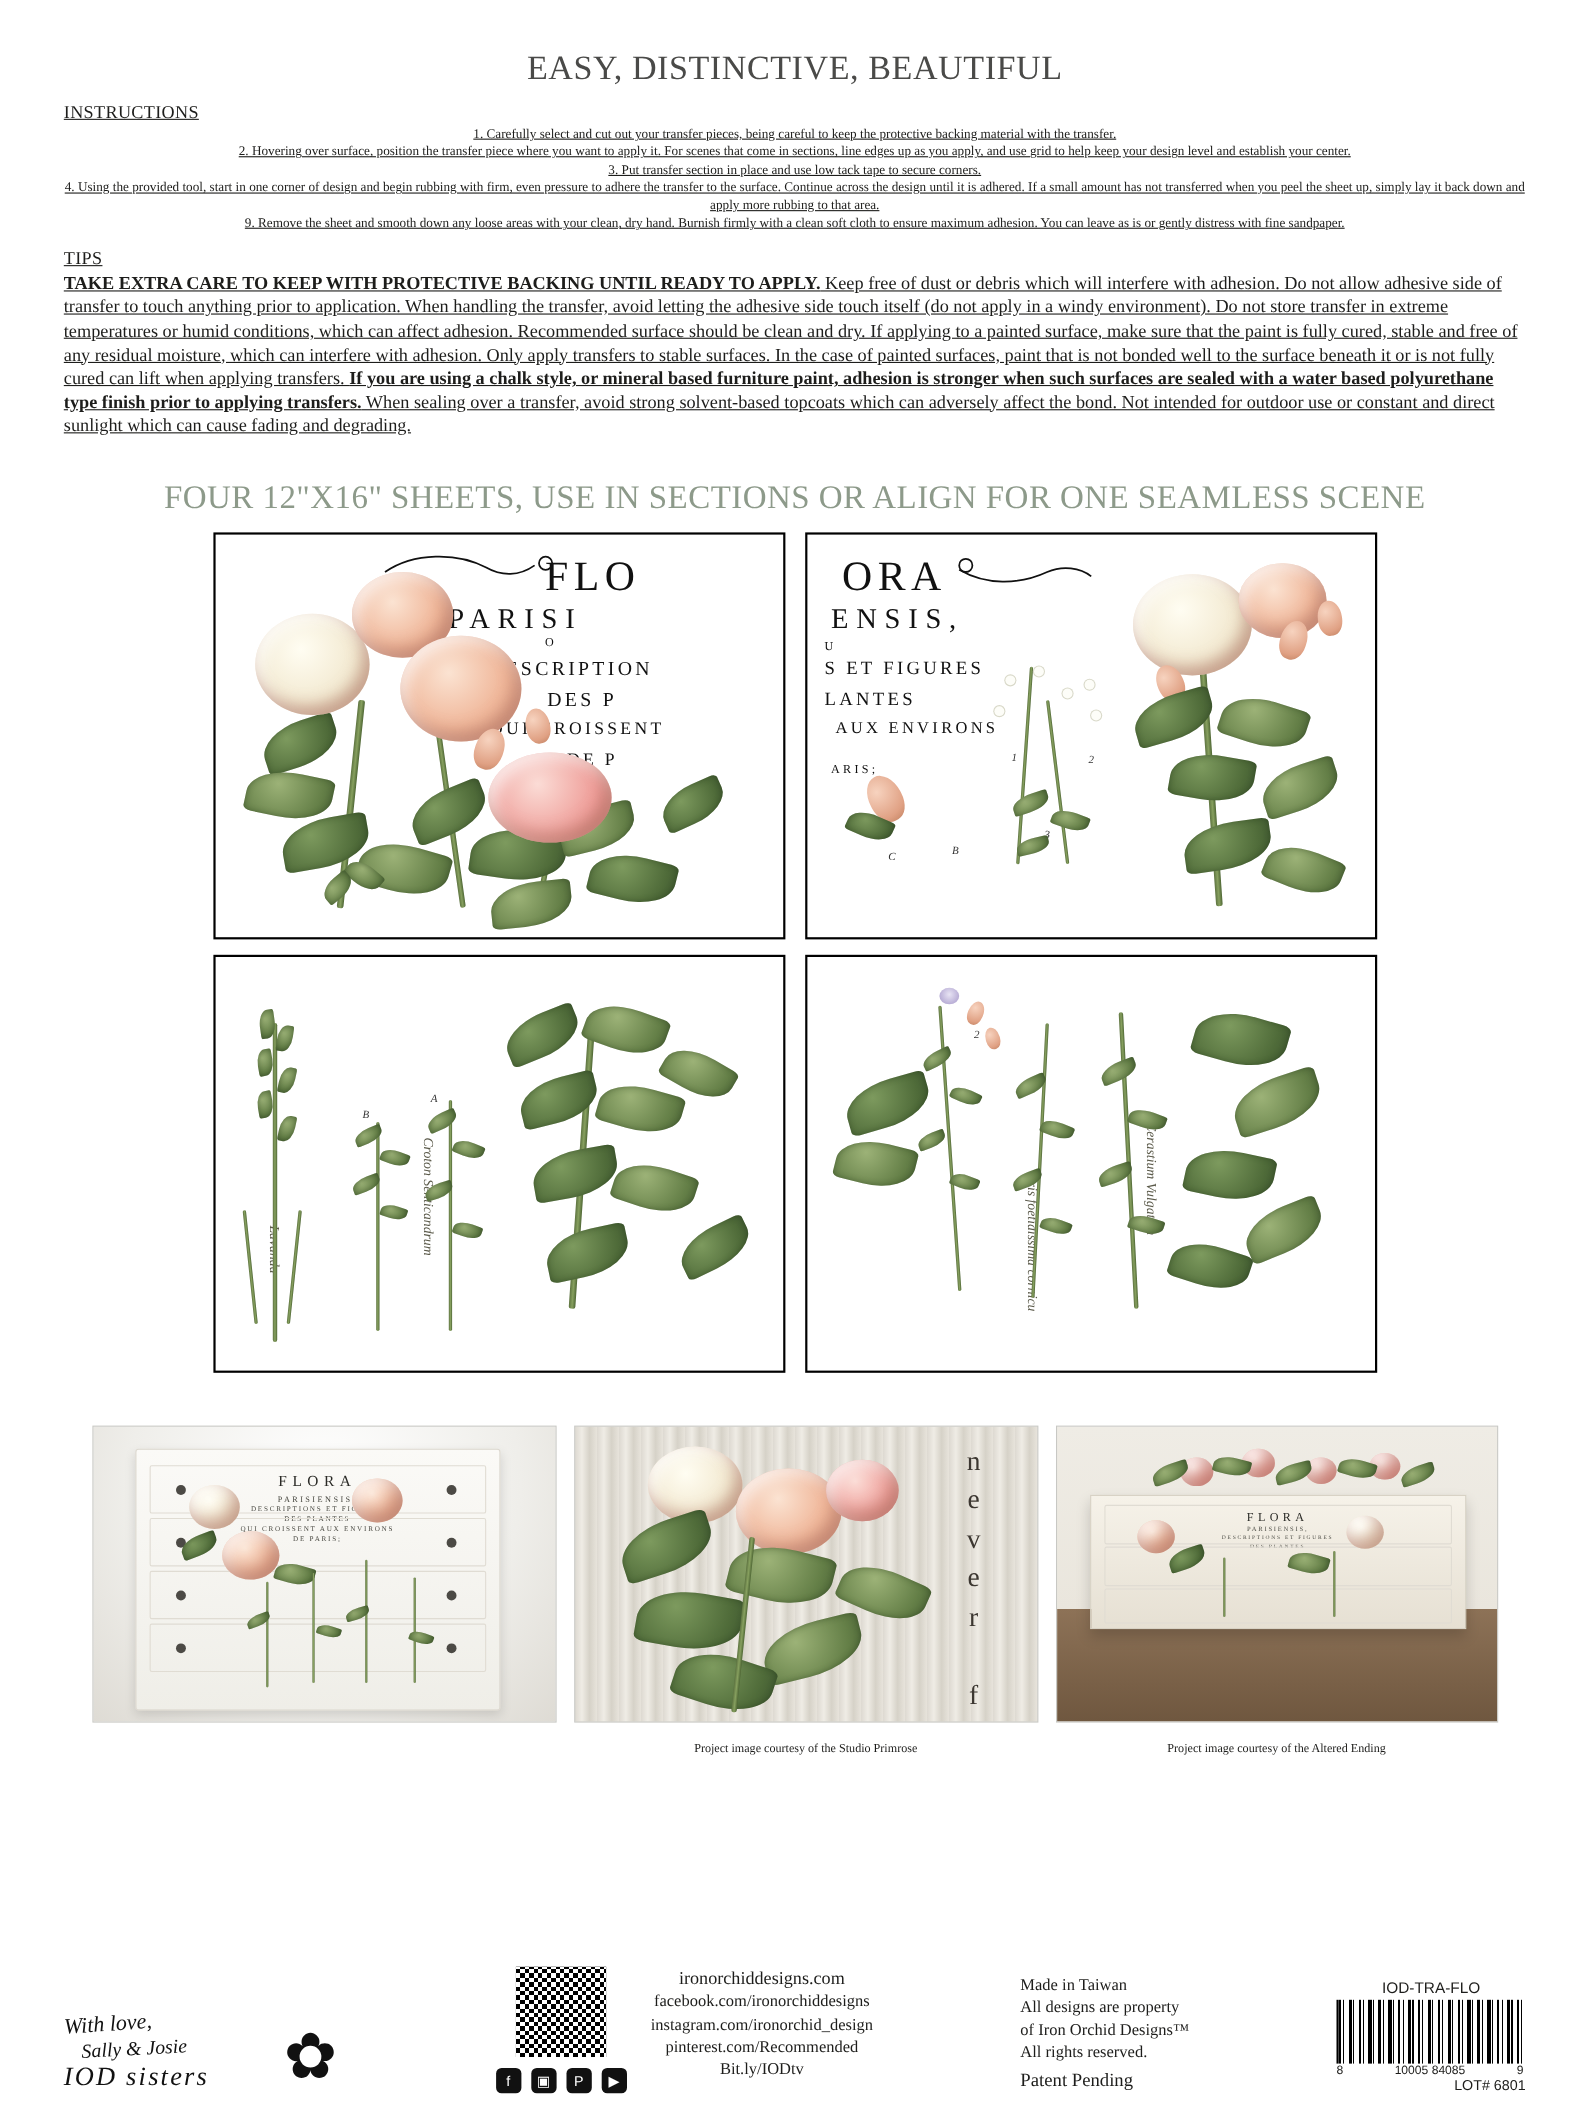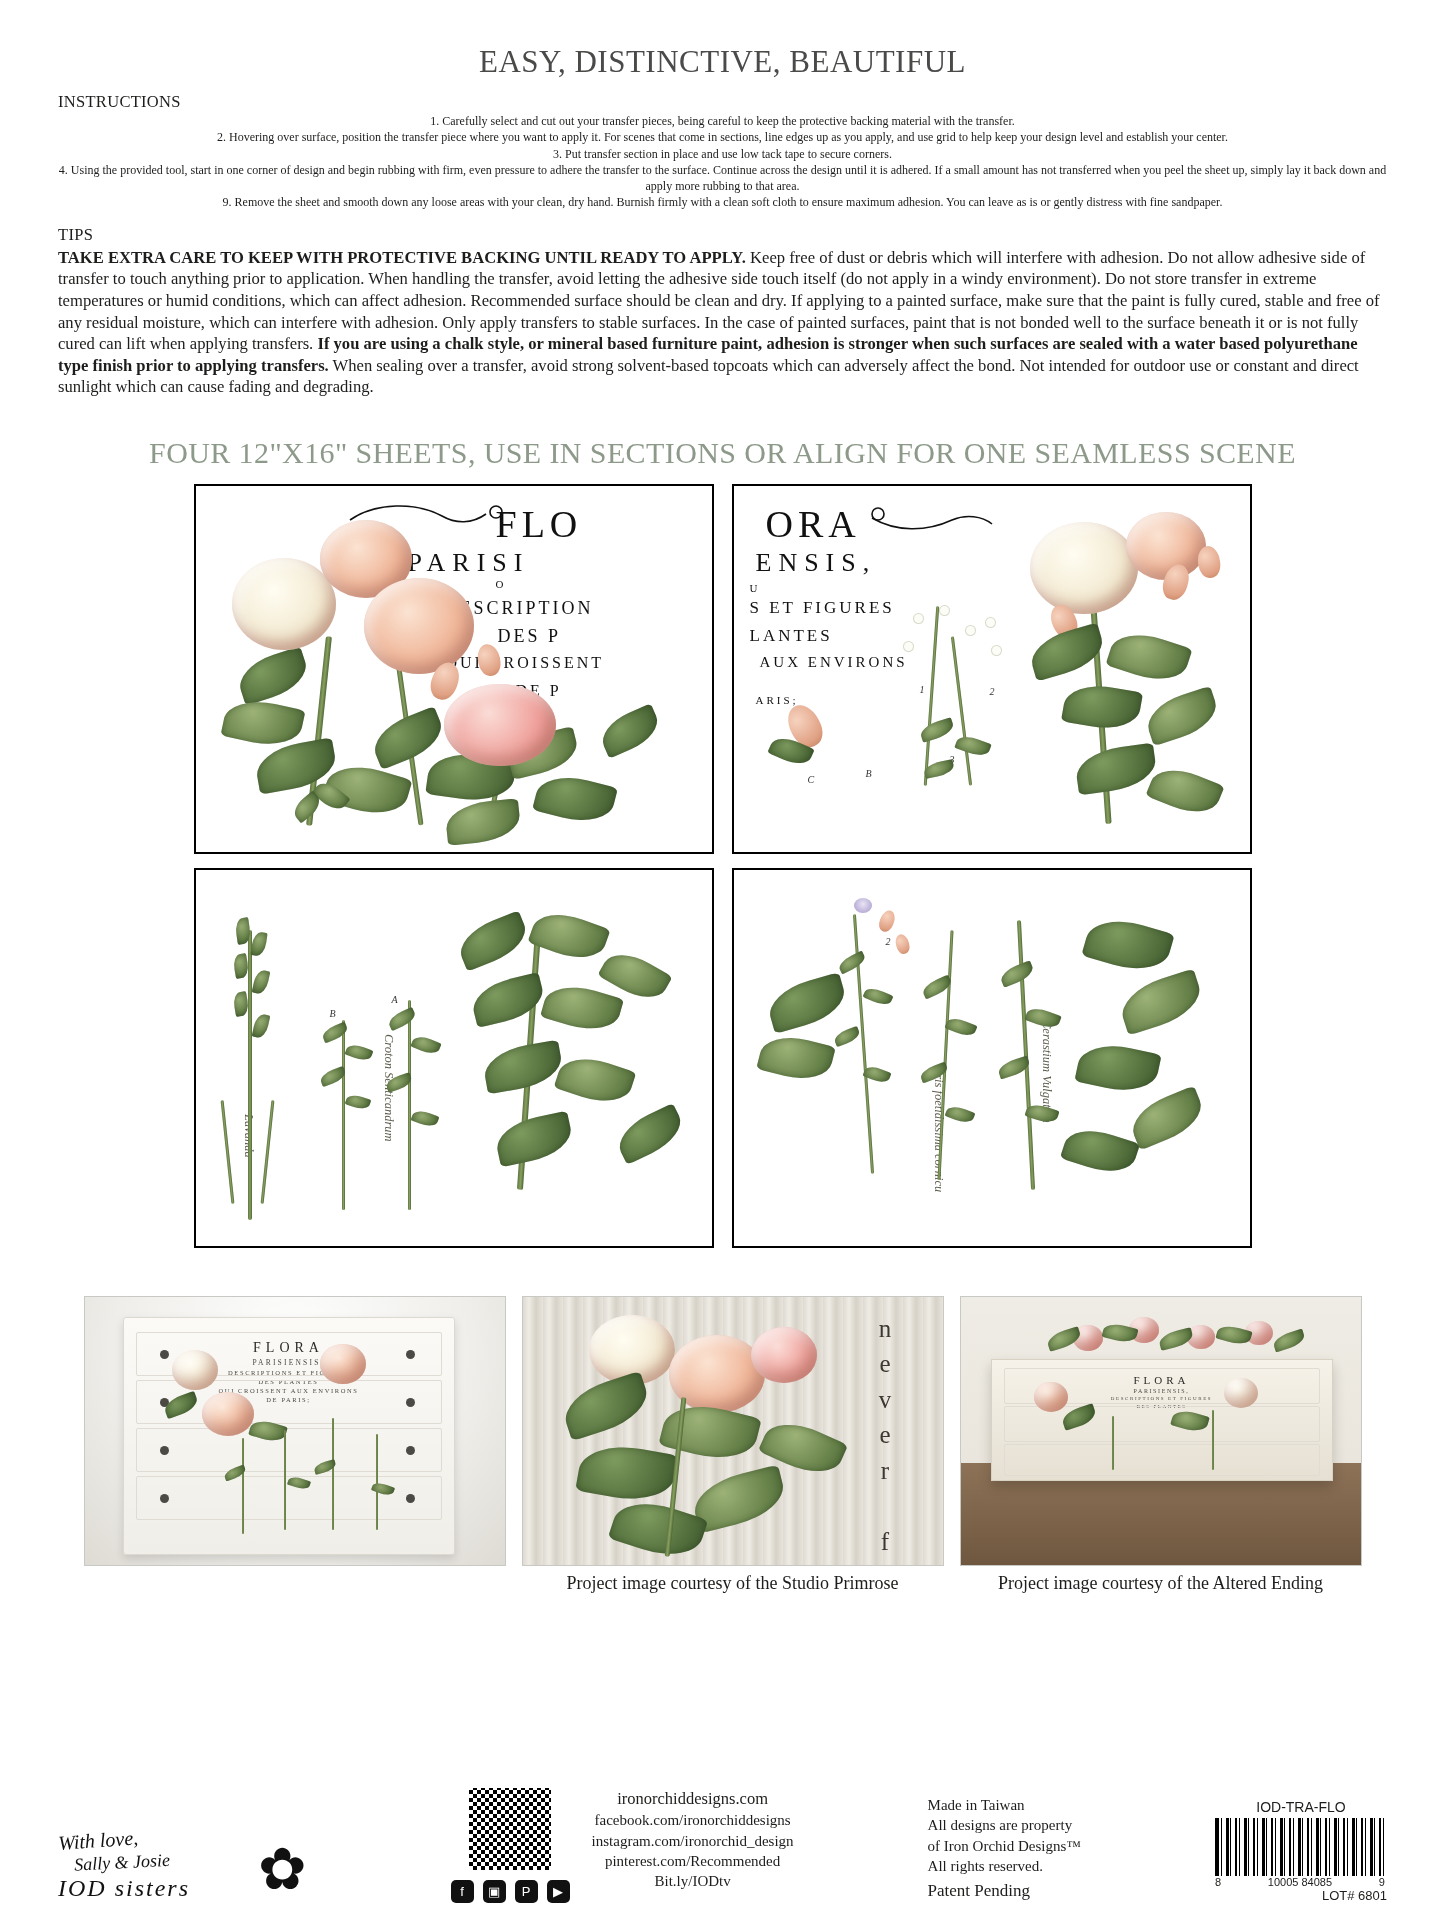--- a/index.html
+++ b/index.html
@@ -28,20 +28,21 @@
     letter-spacing: 0.5px;
     color: #4a4a48;
     font-family: "Liberation Serif", serif;
     padding-top: 44px;
     font-variant: small-caps;
     font-weight: 400;
   }
   .content {
     padding: 0 58px;
     box-sizing: border-box;
+    text-decoration: underline;
   }
   .section-label {
     font-size: 16.5px;
     letter-spacing: 0.3px;
     margin-top: 12px;
     margin-bottom: 2px;
     color: #1d1d1b;
   }
   .instr-line {
     font-size: 12px;
@@ -184,22 +185,22 @@
   }
   .photo.b {
     background:
       repeating-linear-gradient(90deg, #dedad2 0px, #efece5 6px, #d6d2c8 13px, #e8e4dc 20px),
       linear-gradient(180deg,#e7e3da,#d6d1c6);
   }
   .photo.c {
     background: linear-gradient(180deg,#efece5 0%, #eae6dd 62%, #8d7257 62%, #6f573f 100%);
   }
   .caption {
-    font-size: 18px;
-    margin-top: 7px;
+    font-size: 11px;
+    margin-top: 18px;
     color: #1d1d1b;
     text-align: left;
   }
 
   
   .dresser {
     position: absolute;
     left: 38px; top: 20px;
     width: 330px; height: 236px;
     background: linear-gradient(180deg,#fbfaf7,#efeee8);

